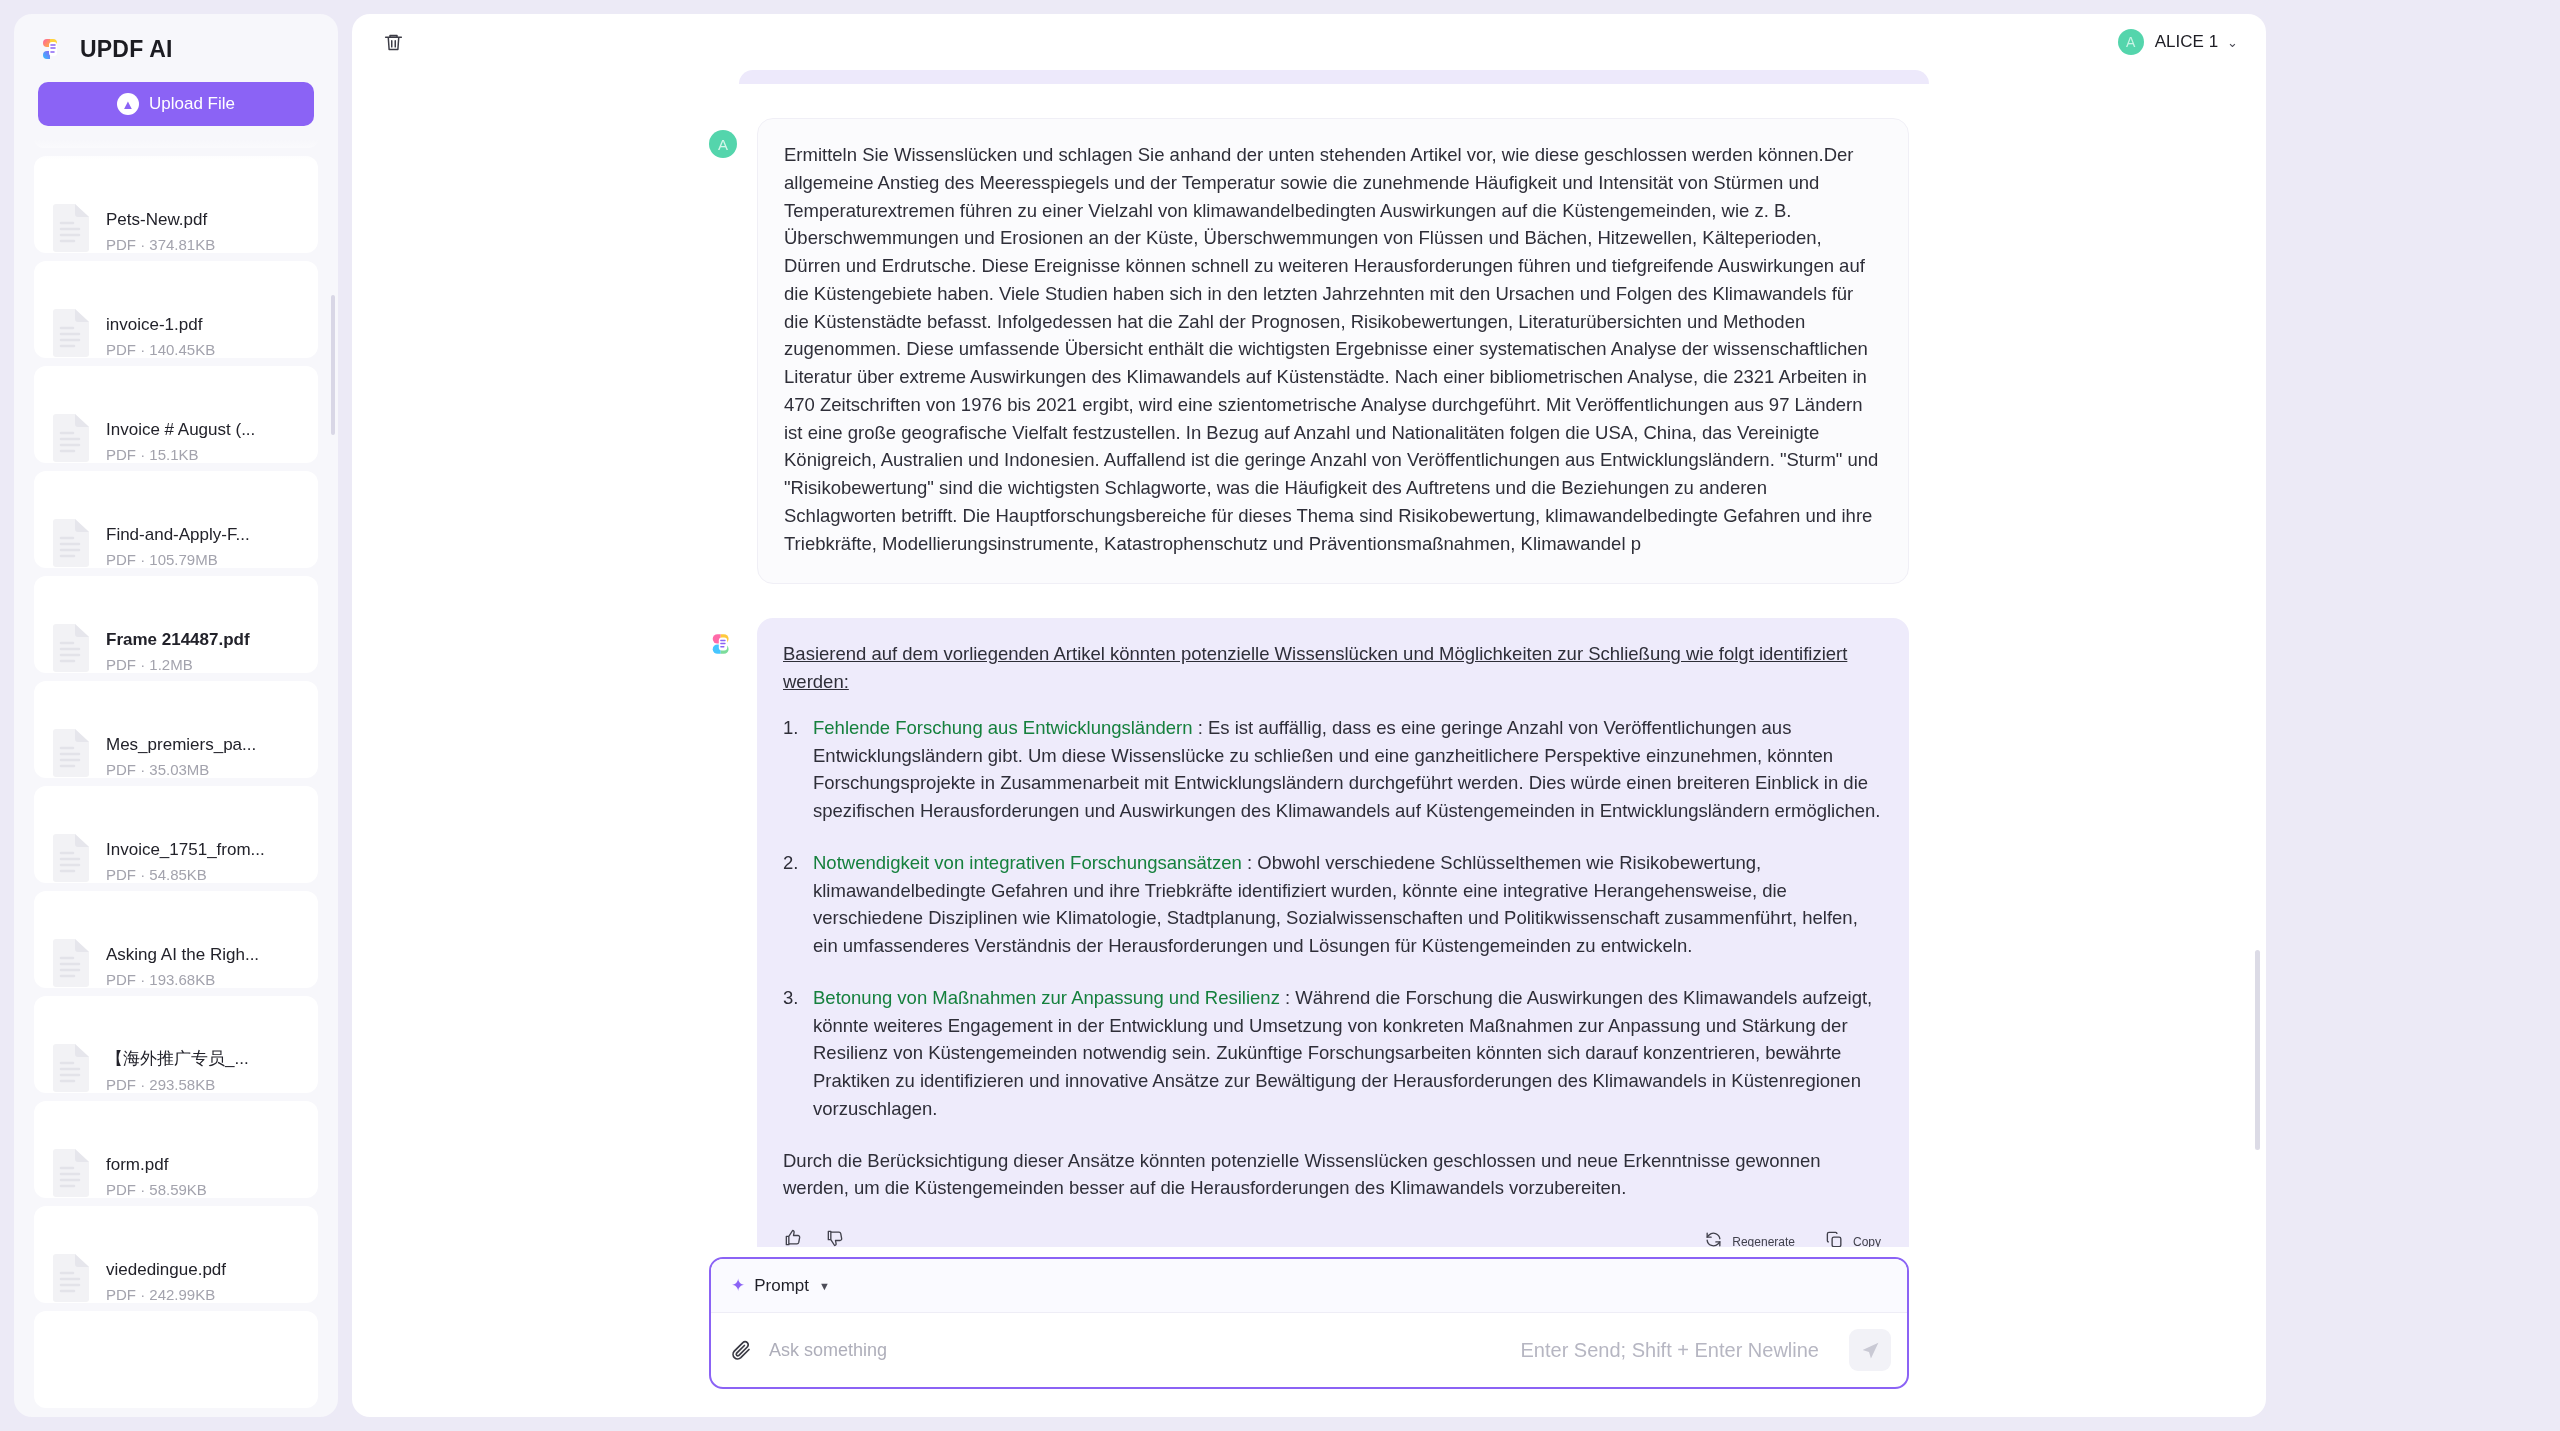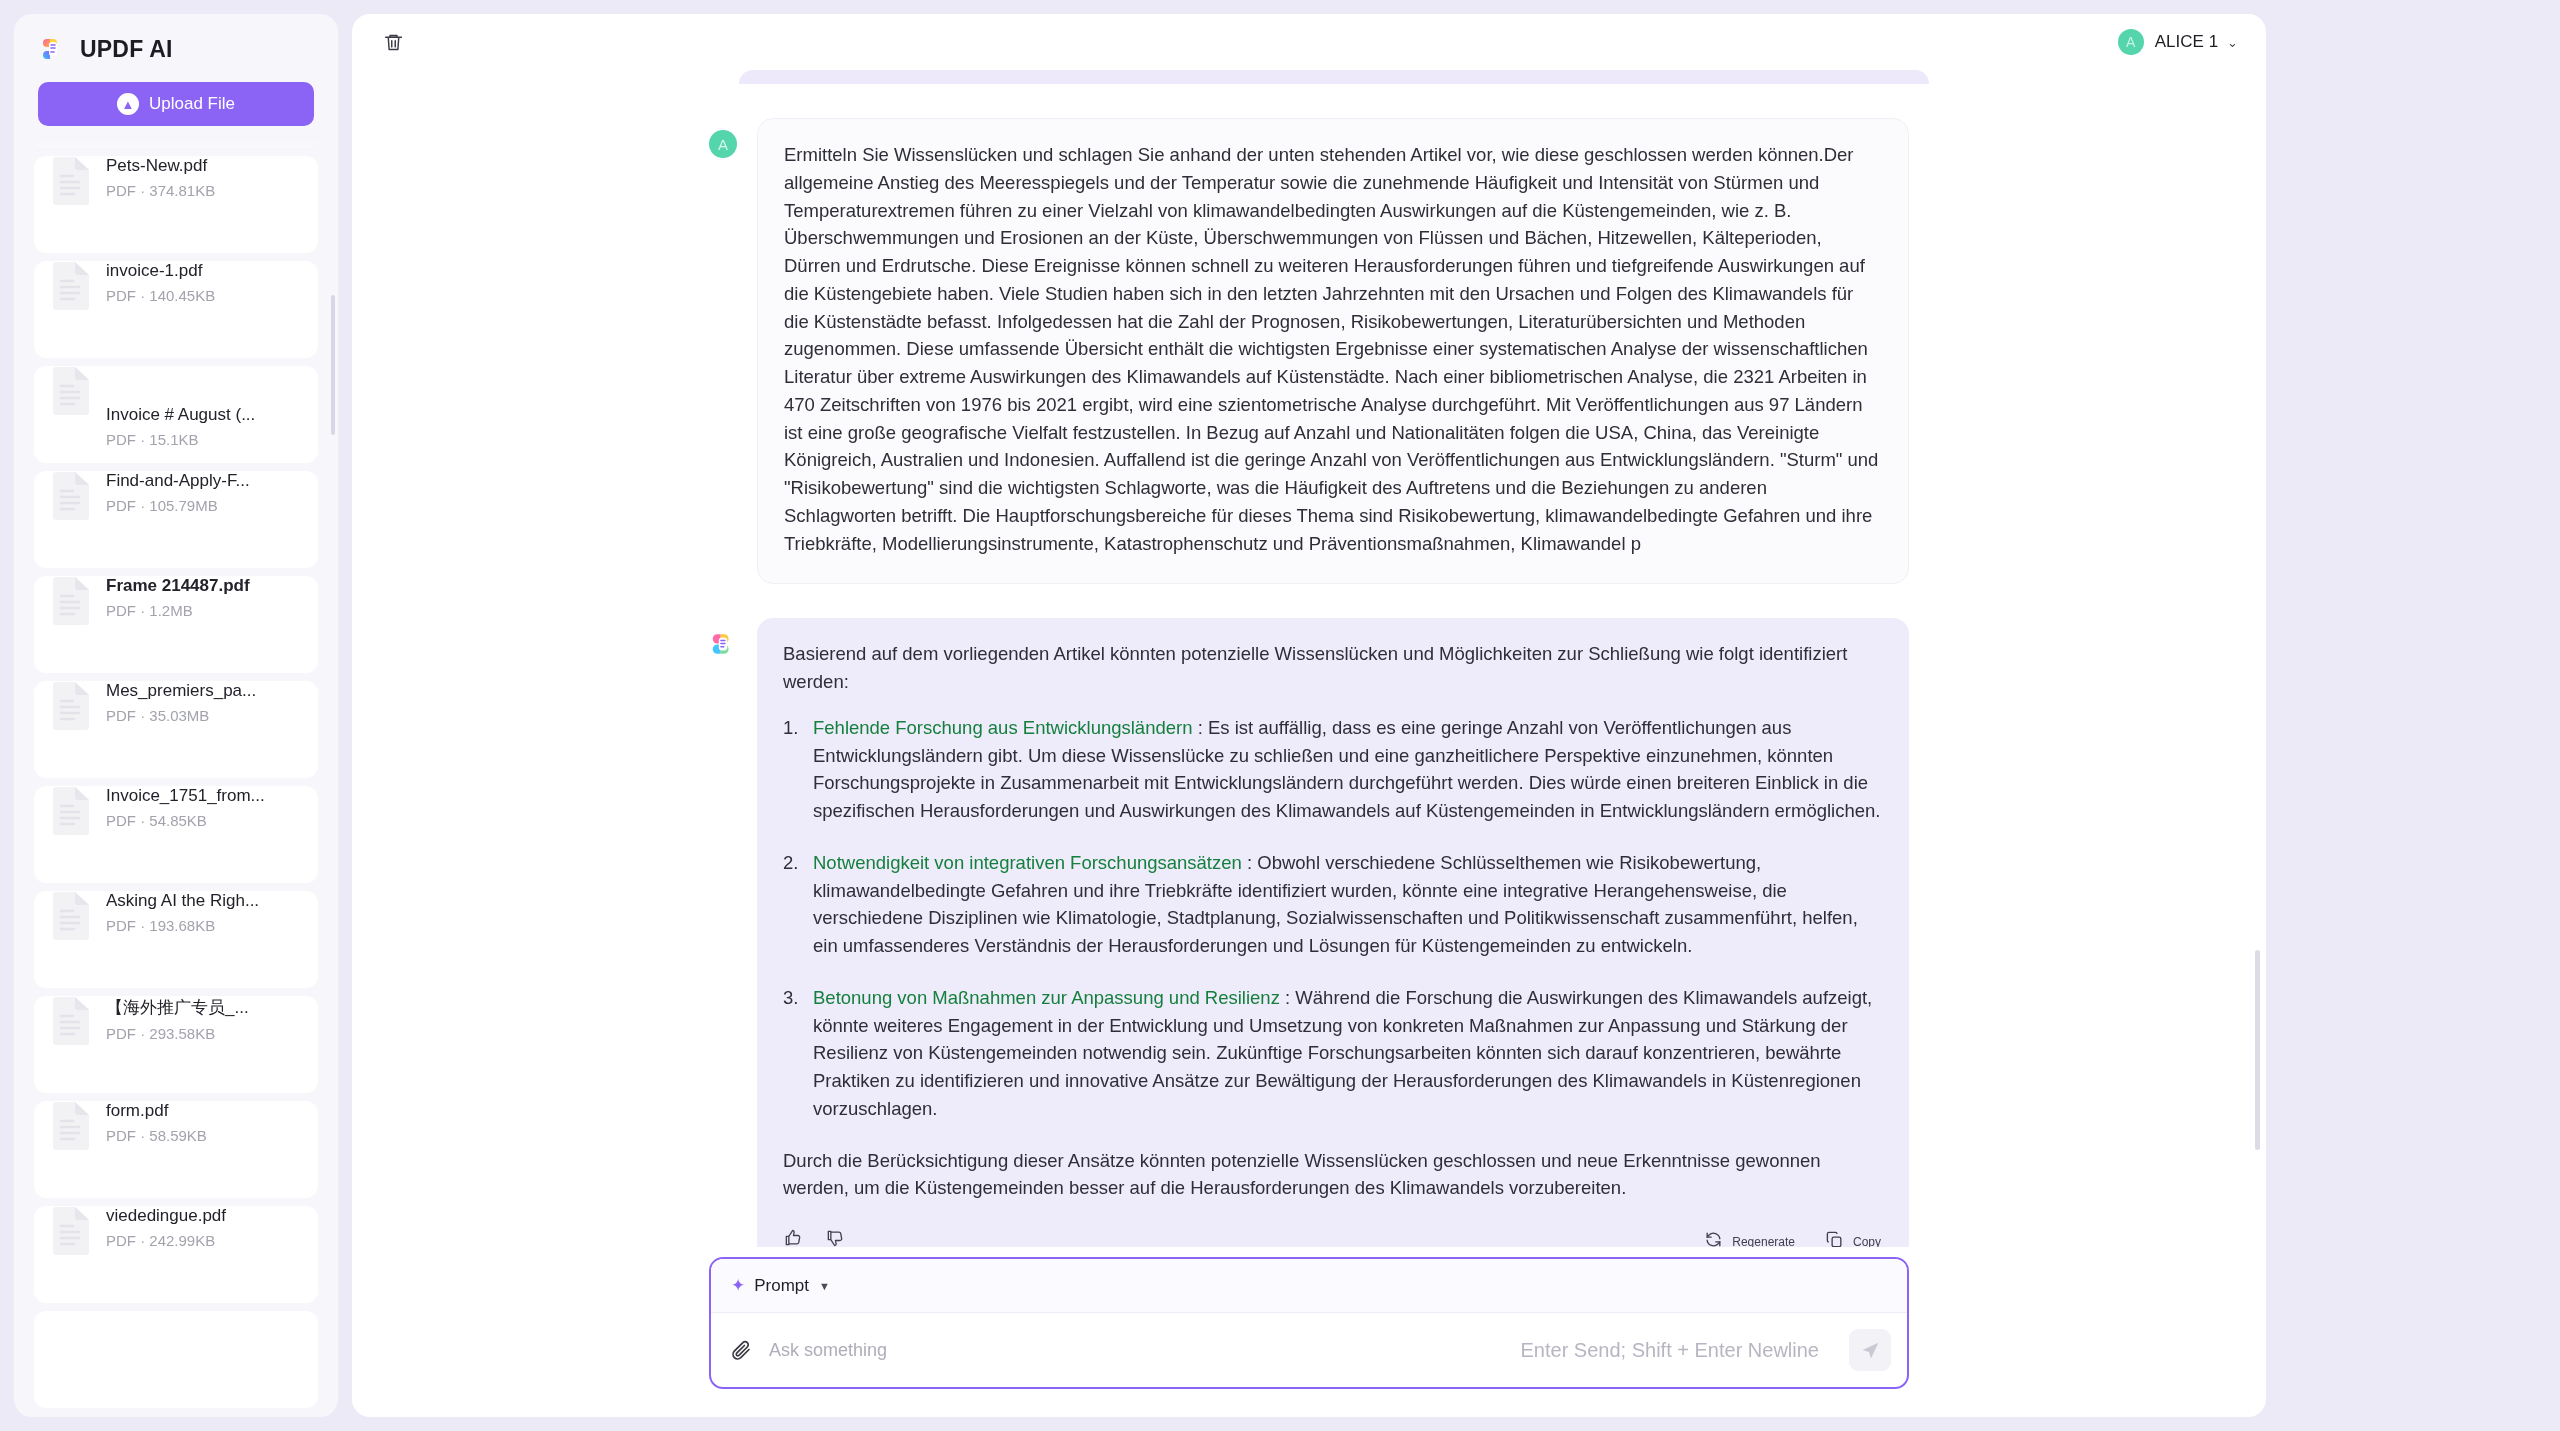--- a/index.html
+++ b/index.html
@@ -51,21 +51,21 @@
     background: linear-gradient(#f7f7fb, rgba(247,247,251,0));
     z-index: 3; pointer-events: none;
   }
   .partial-card {
     height: 18px; background: #fff; border-radius: 12px; flex: 0 0 auto;
     margin-top: -10px;
   }
   .file-card {
     background: #fff; border-radius: 12px;
     height: 97px; flex: 0 0 97px;
-    display: flex; align-items: flex-start; gap: 14px;
+    display: flex; align-items: flex-end; gap: 14px;
     padding: 0 16px;
     cursor: pointer;
   }
   .file-ic { width: 42px; height: 50px; flex: 0 0 42px; position: relative; }
   .file-ic svg { display: block; }
   .file-meta { overflow: hidden; min-width: 0; }
   .file-name {
     font-size: 17px; color: #22222a; white-space: nowrap;
     overflow: hidden; text-overflow: clip; max-width: 205px;
   }
@@ -114,21 +114,21 @@
   }
   .av-ai { width: 28px; height: 28px; position: relative; }
 
   .bubble {
     flex: 1; border-radius: 16px; padding: 22px 28px 26px 26px;
     font-size: 18.5px; line-height: 1.50; color: #2e2e38;
   }
   .bubble-user { background: #fbfbfd; border: 1px solid #f0eff6; }
   .bubble-ai { background: #eeebfb; }
   .bubble-ai p { margin-bottom: 0; }
-  .intro { margin-bottom: 10px; }
+  .intro { margin-bottom: 10px; text-decoration: underline; }
 
   ol.answers { list-style: none; counter-reset: ans; margin: 18px 0 0 0; padding: 0; }
   ol.answers > li {
     counter-increment: ans; position: relative;
     padding-left: 30px; margin-bottom: 24px;
   }
   ol.answers > li::before {
     content: counter(ans) "."; position: absolute; left: 0; top: 0;
     font-size: 18.5px; color: #2e2e38;
   }

